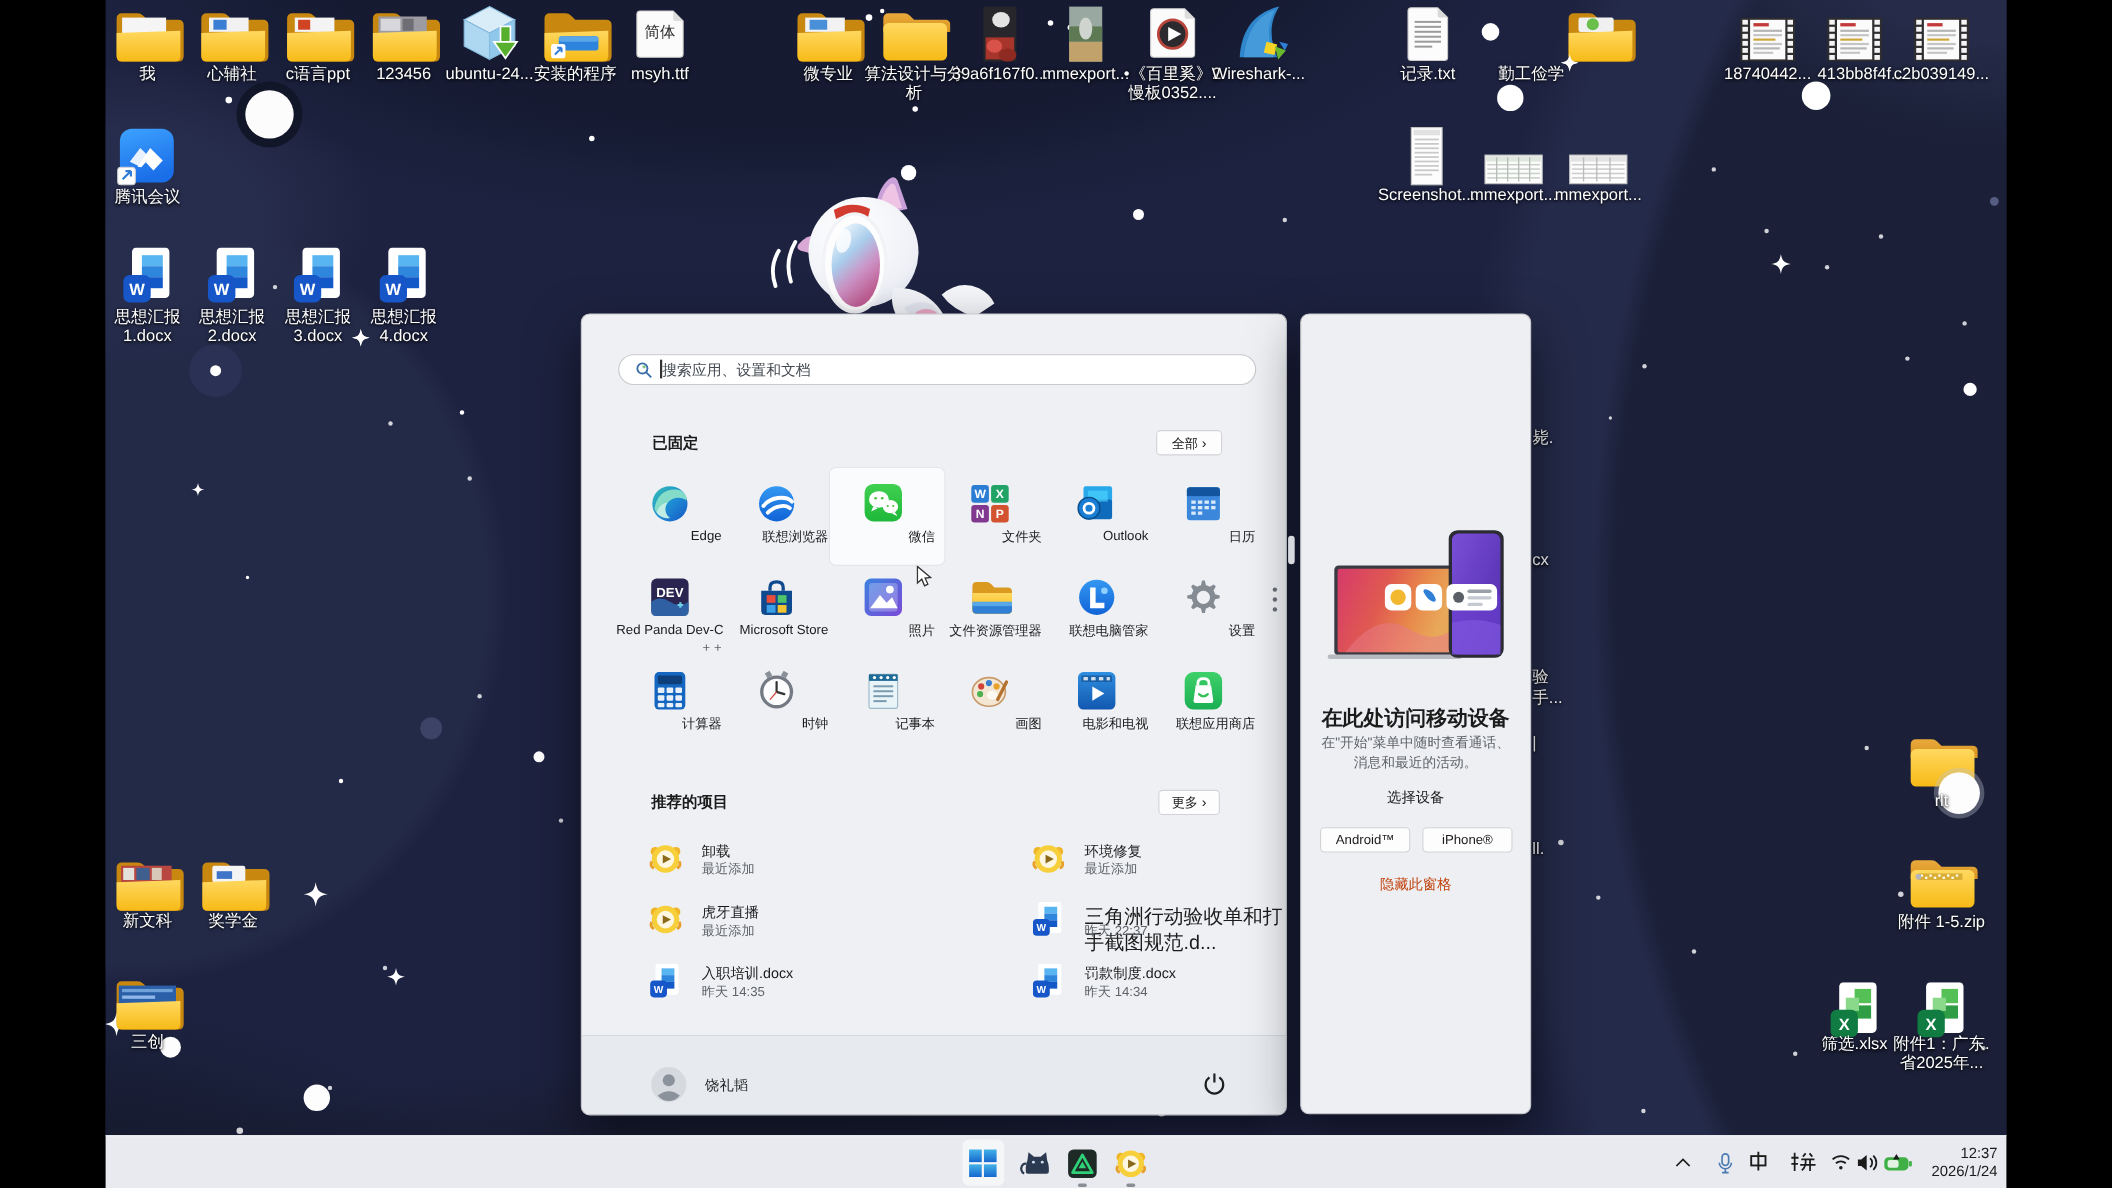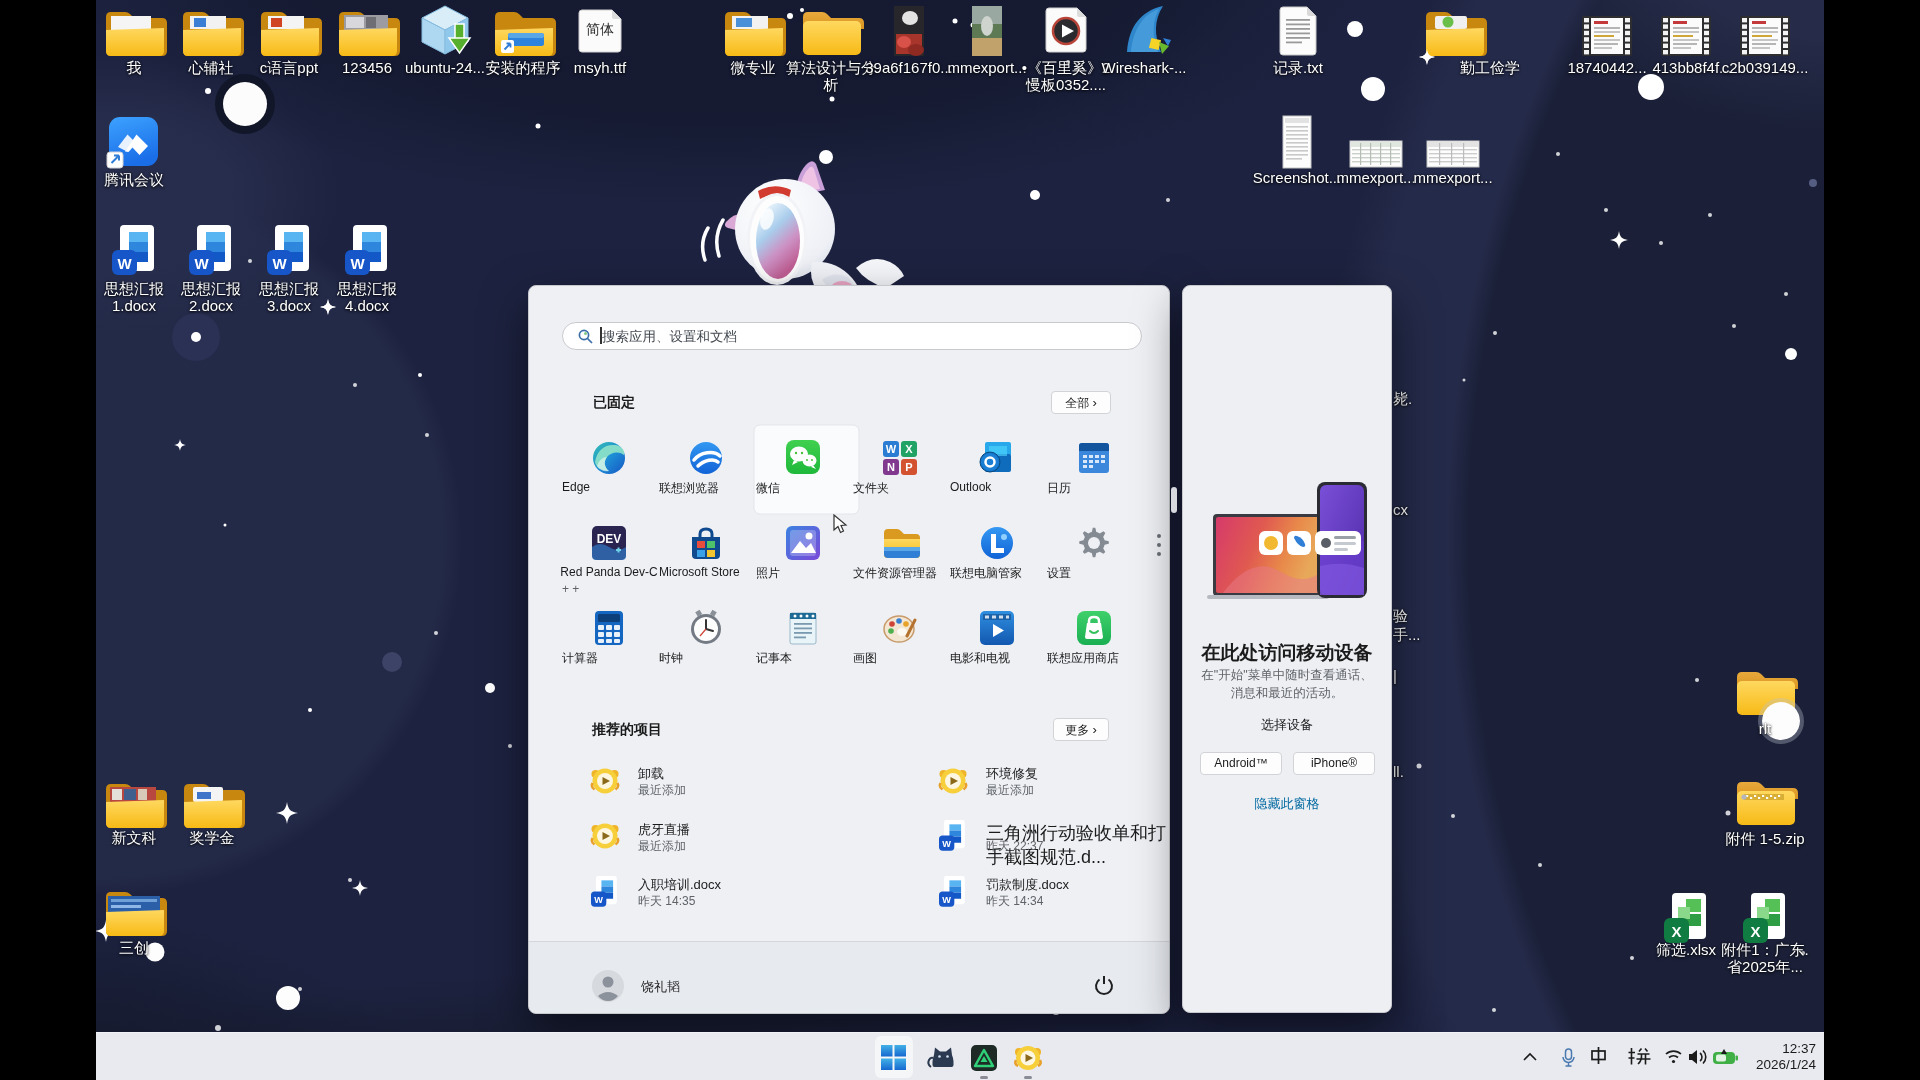--- a/index.html
+++ b/index.html
@@ -22,21 +22,21 @@
 .menu { position:absolute; left:528px; top:285px; width:642px; height:729px; background:#eef0f4;
   border:1px solid #c7c8cd; border-radius:8px; box-shadow:0 18px 45px rgba(0,0,0,.5); }
 .panel { position:absolute; left:1182px; top:285px; width:210px; height:728px; background:#edeff3;
   border:1px solid #c7c8cd; border-radius:8px; box-shadow:0 18px 45px rgba(0,0,0,.5); }
 #taskbar { position:absolute; left:96px; top:1032px; width:1728px; height:48px; background:#e9eaef;
   border-top:1px solid #f2f3f6; }
 .mtxt { position:absolute; color:#1b1b1b; }
 .gray { color:#5f6368; }
 .btn { position:absolute; background:#fdfdfe; border:1px solid #d2d3d7; border-radius:4px;
   color:#1b1b1b; text-align:center; }
-.pl { width:94px; text-align:left; font-size:12px; white-space:nowrap; overflow:hidden; }
+.pl { width:94px; text-align:right; font-size:12px; white-space:nowrap; overflow:hidden; }
 </style>
 </head>
 <body>
 <div id="stage">
   <div id="desktop">
     <svg id="art" width="1728" height="1032" style="position:absolute;left:0;top:0">
       <defs>
         <linearGradient id="gfold" x1="0" y1="0" x2="0" y2="1">
           <stop offset="0" stop-color="#ffd85f"></stop>
             <stop offset="1" stop-color="#f7ba16"></stop>
@@ -478,21 +478,21 @@
       <div class="lbl" style="left:289px;top:60px;width:120px">ubuntu-24...</div>
       <div class="lbl" style="left:367px;top:60px;width:120px">安装的程序</div>
       <div class="lbl" style="left:444px;top:60px;width:120px">msyh.ttf</div>
       <div class="lbl" style="left:597px;top:60px;width:120px">微专业</div>
       <div class="lbl" style="left:675px;top:60px;width:120px">算法设计与分<br>析</div>
       <div class="lbl" style="left:753px;top:60px;width:120px">39a6f167f0...</div>
       <div class="lbl" style="left:831px;top:60px;width:120px">mmexport...</div>
       <div class="lbl" style="left:910px;top:60px;width:120px">•《百里奚》2<br>慢板0352....</div>
       <div class="lbl" style="left:988px;top:60px;width:120px">Wireshark-...</div>
       <div class="lbl" style="left:1142px;top:60px;width:120px">记录.txt</div>
-      <div class="lbl" style="left:1334px;top:60px;width:120px">勤工俭学</div>
+      <div class="lbl" style="left:1236px;top:60px;width:120px">勤工俭学</div>
       <div class="lbl" style="left:1451px;top:60px;width:120px">18740442...</div>
       <div class="lbl" style="left:1530px;top:60px;width:132px">413bb8f4f...</div>
       <div class="lbl" style="left:1609px;top:60px;width:120px">c2b039149...</div>
       <div class="lbl" style="left:-22px;top:172px;width:120px">腾讯会议</div>
       <div class="lbl" style="left:1141px;top:170px;width:120px">Screenshot...</div>
       <div class="lbl" style="left:1220px;top:170px;width:120px">mmexport...</div>
       <div class="lbl" style="left:1297px;top:170px;width:120px">mmexport...</div>
       <div class="lbl" style="left:-22px;top:281px;width:120px">思想汇报<br>1.docx</div>
       <div class="lbl" style="left:55px;top:281px;width:120px">思想汇报<br>2.docx</div>
       <div class="lbl" style="left:133px;top:281px;width:120px">思想汇报<br>3.docx</div>
@@ -792,21 +792,21 @@
           <rect x="151" y="262" width="14" height="3" rx="1.5" fill="#c5cad0"></rect>
         </g>
       </g>
     </svg>
     <div class="mtxt" style="left:0;top:354px;width:208px;text-align:center;font-size:19px;font-weight:600">在此处访问移动设备</div>
     <div class="mtxt gray" style="left:0;top:381px;width:208px;text-align:center;font-size:12.5px">在"开始"菜单中随时查看通话、</div>
     <div class="mtxt gray" style="left:0;top:399px;width:208px;text-align:center;font-size:12.5px">消息和最近的活动。</div>
     <div class="mtxt" style="left:0;top:430px;width:208px;text-align:center;font-size:13px">选择设备</div>
     <div class="btn" style="left:17px;top:466px;width:82px;height:23px;font-size:12px;line-height:21px">Android™</div>
     <div class="btn" style="left:110px;top:466px;width:82px;height:23px;font-size:12px;line-height:21px">iPhone®</div>
-    <div class="mtxt" style="left:0;top:509px;width:208px;text-align:center;font-size:13px;color:#0369a1">隐藏此窗格</div>
+    <div class="mtxt" style="left:0;top:509px;width:208px;text-align:center;font-size:13px;color:#c2410c">隐藏此窗格</div>
   </div>
   <div style="position:absolute;left:1171px;top:487px;width:6px;height:26px;border-radius:3px;background:#d8d9de"></div>
   <svg style="position:absolute;left:833px;top:514px" width="16" height="22" viewBox="0 0 16 22">
     <path d="M1 1 L1 16 L5 12.5 L7.5 18.5 L10.5 17 L8 11.5 L13 11 z" fill="#fff" stroke="#333" stroke-width="1.2"></path>
   </svg>
   <div id="taskbar">
     <div style="position:absolute;left:779px;top:3px;width:38px;height:42px;border-radius:6px;background:rgba(255,255,255,.55)"></div>
     <svg width="1728" height="48" style="position:absolute;left:0;top:0">
 
       <g transform="translate(785,12)">

